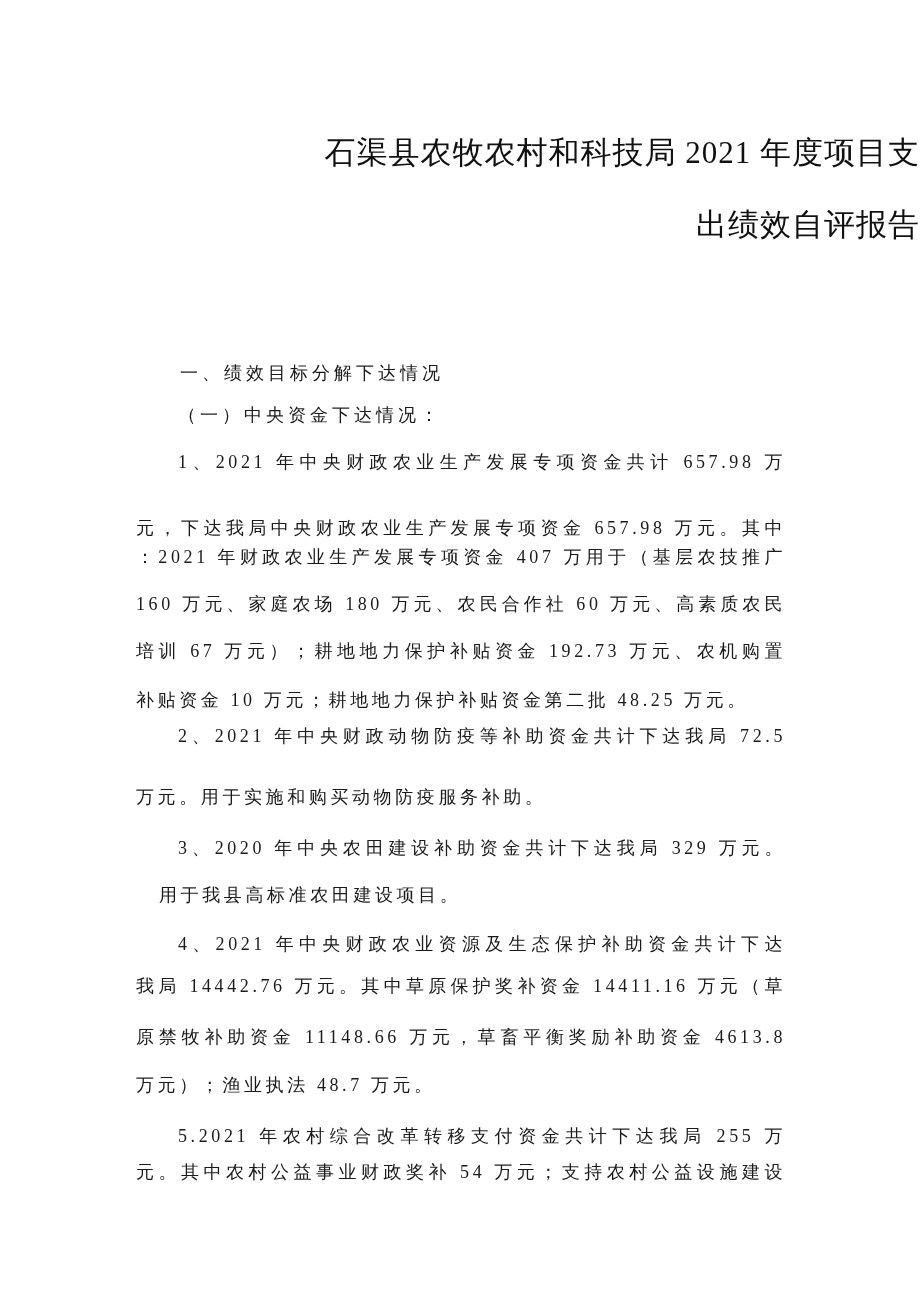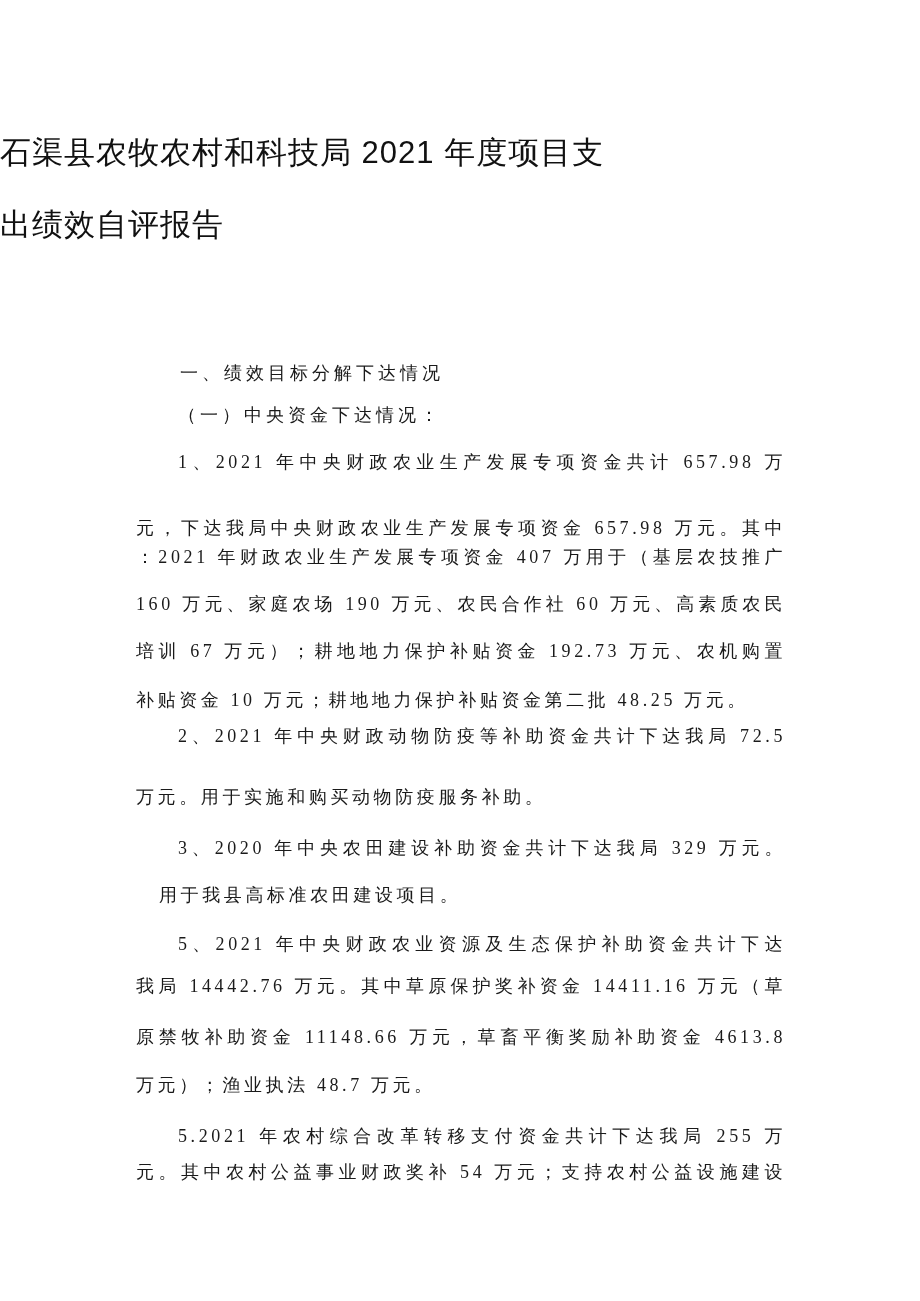--- a/index.html
+++ b/index.html
@@ -1,18 +1,18 @@
 <!DOCTYPE html>
 <html><head>
 <meta charset="utf-8">
 <style>
   html, body { margin:0; padding:0; background:#ffffff; }
   body { width:920px; height:1301px; position:relative; overflow:hidden; color:#111; }
-  .title { position:absolute; left:0; width:920px; text-align:left;
-    font-family:Liberation Sans, sans-serif; font-size:31px; letter-spacing:1px; color:#111; line-height:40px; }
+  .title { position:absolute; left:0; width:920px; text-align:right;
+    font-family:Liberation Serif, serif; font-size:31px; letter-spacing:1px; color:#111; line-height:40px; }
   .line { position:absolute; left:136px; width:650px; white-space:nowrap;
     font-family:"Liberation Serif","DejaVu Serif",serif; font-size:18px; line-height:30px; color:#1a1a1a;
     letter-spacing:3.6px; text-align-last:justify; text-align:justify; }
   .line.nojust { text-align-last:left; text-align:left; }
   .h1 { left:180px; letter-spacing:4px; }
   .h2 { left:178px; letter-spacing:4px; }
   .ind { left:178px; width:608px; }
 </style>
 </head>
 <body>
@@ -20,30 +20,30 @@
 <div>
   <div class="title" style="top:133px;">石渠县农牧农村和科技局 2021 年度项目支</div>
   <div class="title" style="top:205px;">出绩效自评报告</div>
 
   <div class="line nojust h1" style="top:358px;">一、绩效目标分解下达情况</div>
   <div class="line nojust h2" style="top:400px;">（一）中央资金下达情况：</div>
 
   <div class="line ind" style="top:447px;">1、2021 年中央财政农业生产发展专项资金共计 657.98 万</div>
   <div class="line" style="top:513px;">元，下达我局中央财政农业生产发展专项资金 657.98 万元。其中</div>
   <div class="line" style="top:542px;">：2021 年财政农业生产发展专项资金 407 万用于（基层农技推广</div>
-  <div class="line" style="top:589px;">160 万元、家庭农场 190 万元、农民合作社 60 万元、高素质农民</div>
+  <div class="line" style="top:589px;">160 万元、家庭农场 180 万元、农民合作社 60 万元、高素质农民</div>
   <div class="line" style="top:636px;">培训 67 万元）；耕地地力保护补贴资金 192.73 万元、农机购置</div>
   <div class="line nojust" style="top:685px;">补贴资金 10 万元；耕地地力保护补贴资金第二批 48.25 万元。</div>
 
   <div class="line ind" style="top:721px;">2、2021 年中央财政动物防疫等补助资金共计下达我局 72.5</div>
   <div class="line nojust" style="top:782px;">万元。用于实施和购买动物防疫服务补助。</div>
 
   <div class="line ind" style="top:833px;">3、2020 年中央农田建设补助资金共计下达我局 329 万元。</div>
   <div class="line nojust" style="top:880px;margin-left:23px;">用于我县高标准农田建设项目。</div>
 
-  <div class="line ind" style="top:929px;">5、2021 年中央财政农业资源及生态保护补助资金共计下达</div>
+  <div class="line ind" style="top:929px;">4、2021 年中央财政农业资源及生态保护补助资金共计下达</div>
   <div class="line" style="top:939px;margin-top:32px;">我局 14442.76 万元。其中草原保护奖补资金 14411.16 万元（草</div>
   <div class="line" style="top:1022px;">原禁牧补助资金 11148.66 万元，草畜平衡奖励补助资金 4613.8</div>
   <div class="line nojust" style="top:1070px;">万元）；渔业执法 48.7 万元。</div>
 
   <div class="line ind" style="top:1121px;">5.2021 年农村综合改革转移支付资金共计下达我局 255 万</div>
   <div class="line" style="top:1157px;">元。其中农村公益事业财政奖补 54 万元；支持农村公益设施建设</div>
 </div>
 
 </body></html>

